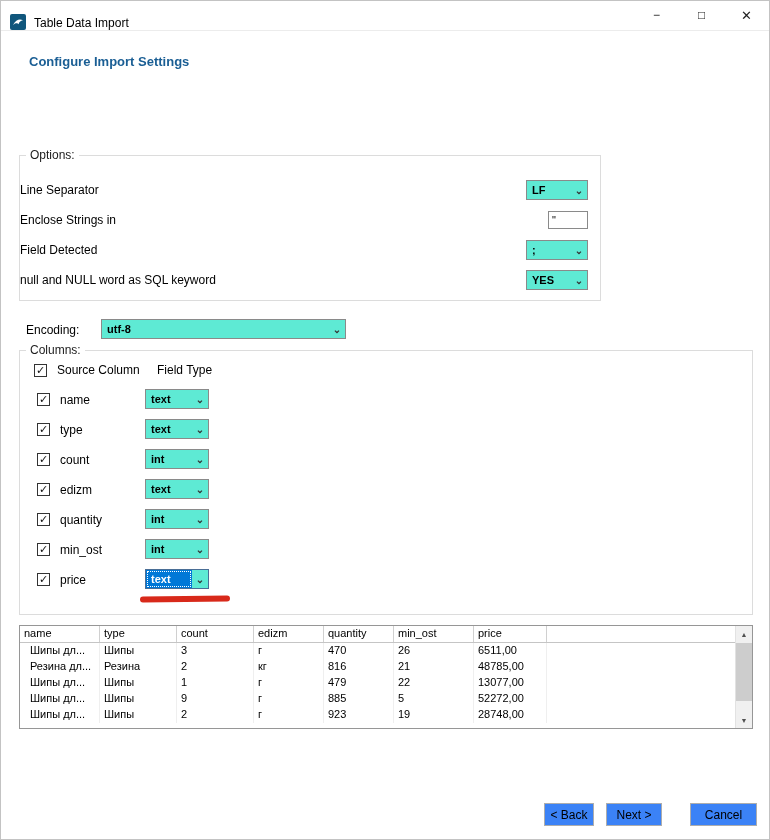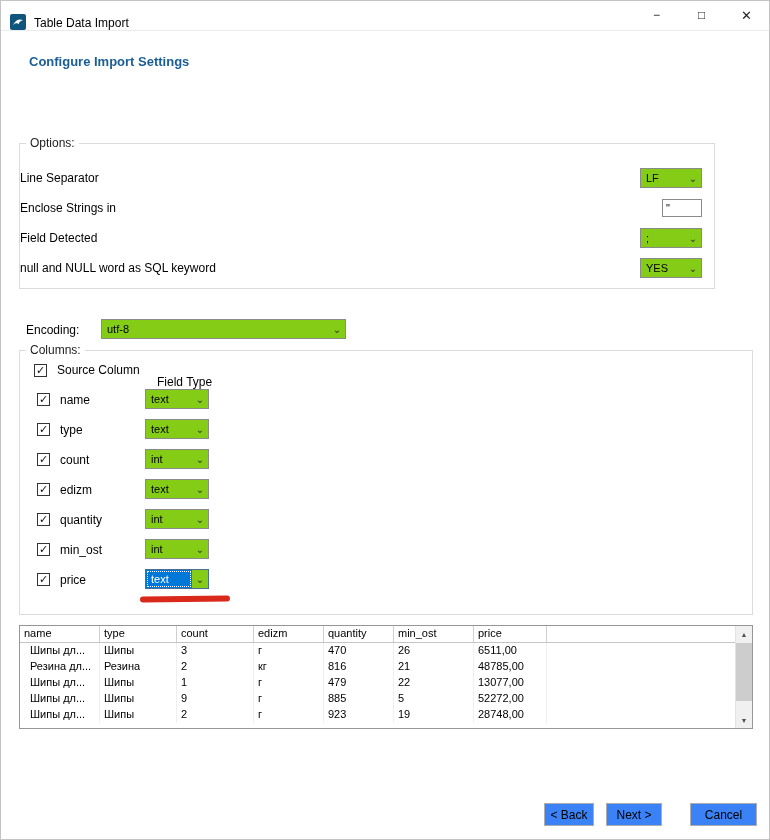--- a/index.html
+++ b/index.html
@@ -19,47 +19,47 @@
   .heading { position:absolute; left:28px; top:53px; font-size:13px; font-weight:bold; color:#1a5e94; }
 
   
   .detected { position:absolute; left:25px; top:128px; display:flex; align-items:center; gap:12px; }
   .wrench { width:17px; height:17px; display:inline-flex; }
 
   
   .groupbox { position:absolute; border:1px solid #dcdcdc; background:#fff; }
   .legend { position:absolute; top:-8px; left:6px; background:#fff; padding:0 4px; font-size:12px; color:#1c1c1c; }
 
-  .options { left:18px; top:142px; width:696px; height:146px; }
+  .options { left:18px; top:154px; width:582px; height:146px; }
   .opt-row { position:absolute; left:0; right:0; height:20px; display:flex; align-items:center; }
   .opt-label { }
   .opt-ctl { position:absolute; right:12px; }
 
   
-  .combo { display:flex; align-items:stretch; background:#84cc16; border:1px solid #8a8a8a; height:20px; cursor:default; }
+  .combo { display:flex; align-items:stretch; background:#5eead4; border:1px solid #8a8a8a; height:20px; cursor:default;font-weight:bold; }
   .combo-value { flex:1; display:flex; align-items:center; padding-left:5px; font-size:11px; white-space:nowrap; overflow:hidden; }
   .combo-arrow { width:16px; display:flex; align-items:center; justify-content:center; font-size:10px; color:#333; }
   .combo.w62 { width:62px; }
   .combo.w64 { width:64px; }
   .combo.w245 { width:245px; }
   .combo.selected { border-color:#4a6e96; }
   .combo.selected .combo-value { background:#0078d7; color:#fff; outline:1px dotted #fff; outline-offset:-2px; }
 
   .textbox { width:40px; height:18px; border:1px solid #8a8a8a; font-family:"Liberation Sans", sans-serif; font-size:11px; padding:0 3px; background:#fff; }
 
   
   .enc-label { position:absolute; left:25px; top:322px; }
   .enc-combo { position:absolute; left:100px; top:318px; }
 
   
   .columns { left:18px; top:349px; width:734px; height:265px; }
   .cols-head { position:absolute; top:12px; left:0; right:0; height:16px; }
   .cols-head .checkbox { position:absolute; left:14px; top:1px; }
   .src-h { position:absolute; left:37px; top:0; }
-  .ft-h { position:absolute; left:137px; top:12px; }
+  .ft-h { position:absolute; left:137px; top:0; }
   .col-row { position:absolute; left:0; right:0; height:22px; }
   .col-row .checkbox { position:absolute; left:17px; top:4px; }
   .col-label { position:absolute; left:40px; top:4px; }
   .col-row .combo { position:absolute; left:125px; top:0; }
 
   .checkbox { width:13px; height:13px; border:1px solid #333; background:#fff; display:inline-flex; align-items:center; justify-content:center; cursor:default; }
   .check { font-size:11px; line-height:1; color:#101010; margin-top:-1px; }
 
   .annotation { position:absolute; left:120px; top:245px; width:90px; height:6px; background:#d8291a; border-radius:4px; transform:rotate(-0.6deg); }
 

